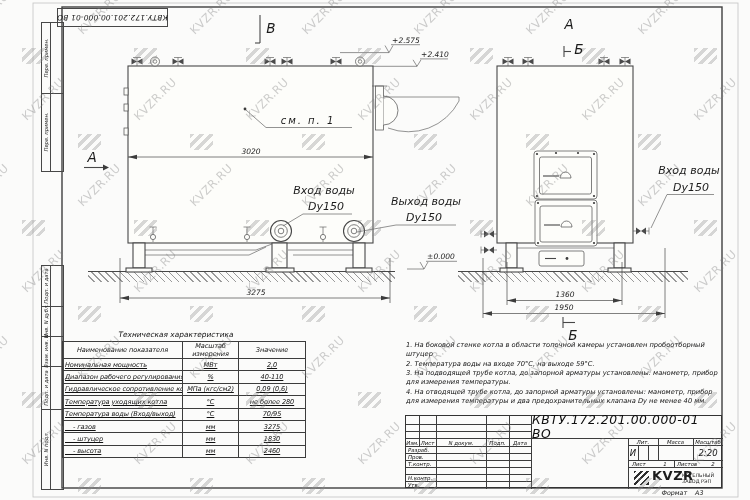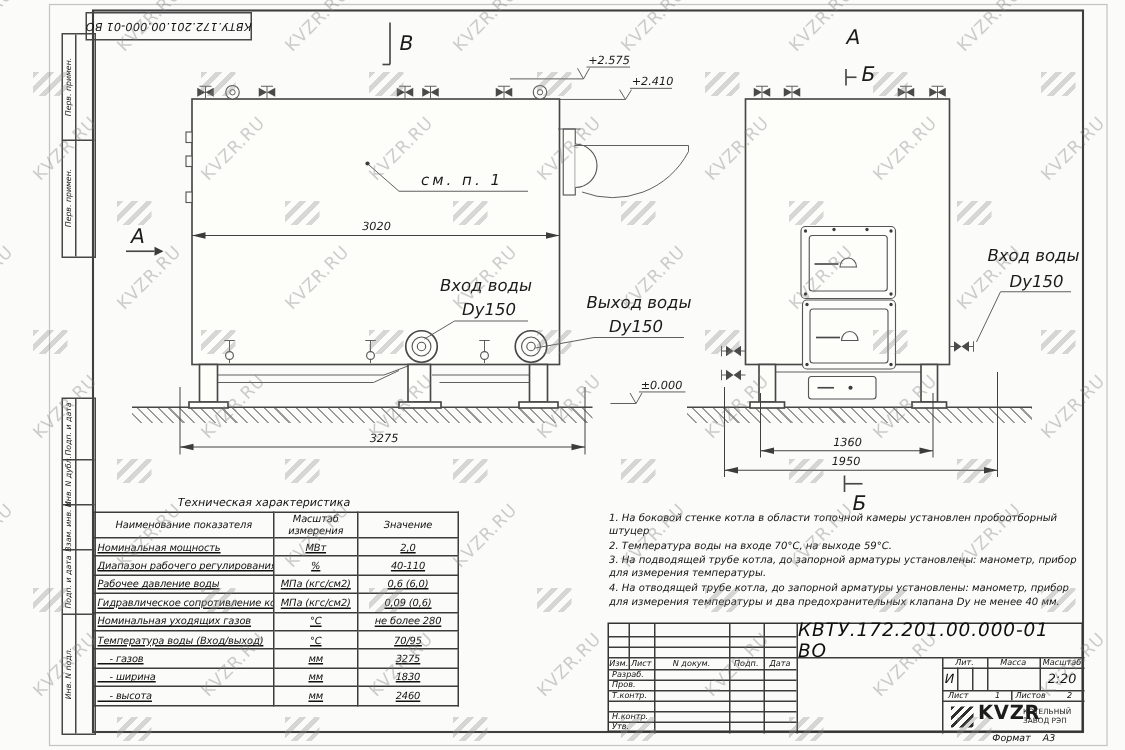--- a/index.html
+++ b/index.html
@@ -360,46 +360,41 @@
           <td class="c1">Номинальная мощность</td>
           <td class="ctr">МВт</td>
           <td class="ctr">2,0</td>
         </tr>
     <tr>
           <td class="c1">Диапазон рабочего регулирования</td>
           <td class="ctr">%</td>
           <td class="ctr">40-110</td>
         </tr>
     <tr>
-          <td class="c1">Рабочее давление воды</td>
-          <td class="ctr">МПа (кгс/см2)</td>
-          <td class="ctr">0,6 (6,0)</td>
-        </tr>
-    <tr>
           <td class="c1">Гидравлическое сопротивление котла</td>
           <td class="ctr">МПа (кгс/см2)</td>
           <td class="ctr">0,09 (0,6)</td>
         </tr>
     <tr>
-          <td class="c1">Номинальная уходящих газов</td>
+          <td class="c1">Температура уходящих котла</td>
           <td class="ctr">°С</td>
           <td class="ctr">не более 280</td>
         </tr>
     <tr>
           <td class="c1">Температура воды (Вход/выход)</td>
           <td class="ctr">°С</td>
           <td class="ctr">70/95</td>
         </tr>
     <tr>
           <td class="c1">    - газов</td>
           <td class="ctr">мм</td>
           <td class="ctr">3275</td>
         </tr>
     <tr>
-          <td class="c1">    - ширина</td>
+          <td class="c1">    - штуцер</td>
           <td class="ctr">мм</td>
           <td class="ctr">1830</td>
         </tr>
     <tr>
           <td class="c1">    - высота</td>
           <td class="ctr">мм</td>
           <td class="ctr">2460</td>
         </tr>
   </tbody>
 </table>

